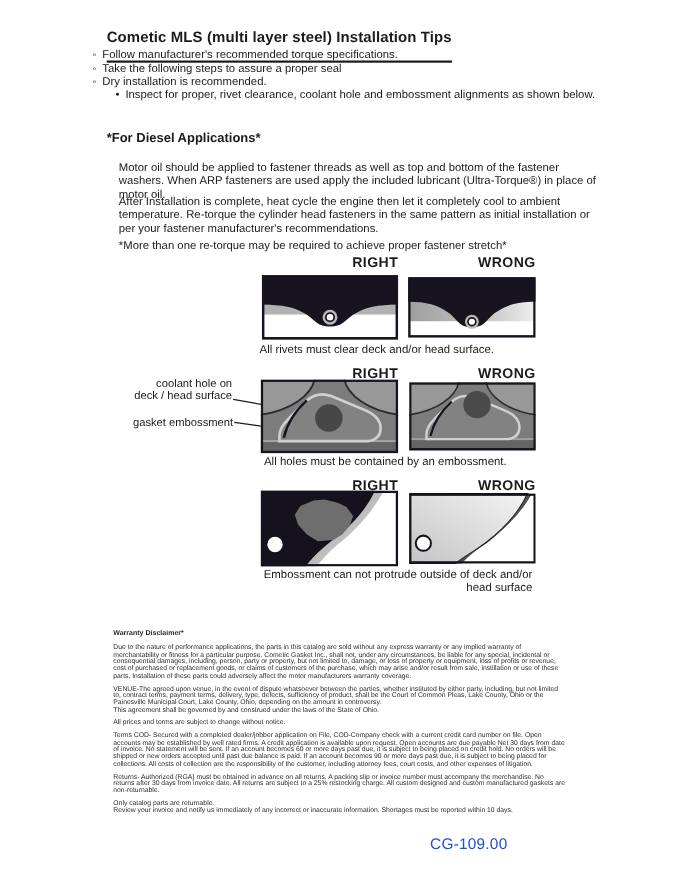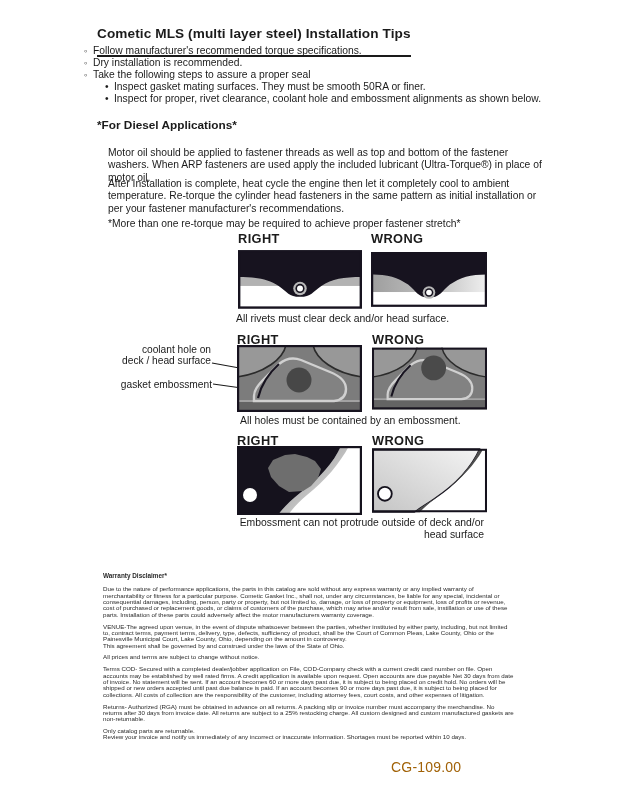--- a/index.html
+++ b/index.html
@@ -14,42 +14,41 @@
     border-bottom:2px solid #1a1a1a;padding-bottom:14px;letter-spacing:.1px;
   }
   .bullets{left:84px;top:45px;width:500px;font-size:10.3px;line-height:11.9px;}
   .b{position:relative;}
   .b.l1{padding-left:9px;}
   .b.l1::before{content:"◦";position:absolute;left:0;top:0;font-size:9.5px;}
   .b.l2{padding-left:30px;}
   .b.l2::before{content:"•";position:absolute;left:21px;top:0;}
   .sect-h{font-size:11.8px;font-weight:700;}
   .para{font-size:10.3px;line-height:12.4px;margin:11px;}
-  .fig-label{font-size:12.8px;font-weight:700;text-align:left;letter-spacing:.4px;}
+  .fig-label{font-size:12.8px;font-weight:700;text-align:right;letter-spacing:.4px;}
   .fig-caption{font-size:10.4px;line-height:11.8px;}
   .panel{display:block;}
   .ann{font-size:10.2px;line-height:11px;text-align:right;}
   .disclaimer{left:103px;top:573px;width:412px;font-size:6.2px;line-height:6.35px;color:#2a2a2a;}
   .disclaimer .dh{font-size:6.4px;font-weight:700;margin:0 0 7px 0;}
   .disclaimer p{margin:0 0 5.5px 0;}
   .disclaimer p.tight{margin:0;}
-  .footer-code{left:391px;top:759px;font-size:14px;color:#a16207;letter-spacing:.2px;}
+  .footer-code{left:391px;top:759px;font-size:14px;color:#1d4ed8;letter-spacing:.2px;}
 </style>
 </head>
 <body>
 
 <div>
 
   <div class="abs title">Cometic MLS (multi layer steel) Installation Tips</div>
 
   <div class="abs bullets">
     <div class="b l1">Follow manufacturer's recommended torque specifications.</div>
+    <div class="b l1">Take the following steps to assure a proper seal</div>
     <div class="b l1">Dry installation is recommended.</div>
-    <div class="b l1">Take the following steps to assure a proper seal</div>
-    <div class="b l2">Inspect gasket mating surfaces.  They must be smooth 50RA or finer.</div>
     <div class="b l2">Inspect for proper, rivet clearance, coolant hole and embossment alignments as shown below.</div>
   </div>
 
   <div class="abs sect-h" style="left:97px;top:118px;">*For Diesel Applications*</div>
   <p class="abs para" style="left:97px;top:136px;width:443px;">Motor oil should be applied to fastener threads as well as top and bottom of the fastener washers. When ARP fasteners are used apply the included lubricant (Ultra-Torque®) in place of motor oil.</p>
   <p class="abs para" style="left:97px;top:167px;width:432px;">After Installation is complete, heat cycle the engine then let it completely cool to ambient temperature. Re-torque the cylinder head fasteners in the same pattern as initial installation or per your fastener manufacturer's recommendations.</p>
   <p class="abs para" style="left:97px;top:207px;width:443px;">*More than one re-torque may be required to achieve proper fastener stretch*</p>
 
   <div class="abs fig-label" style="left:238px;top:231px;width:124px;">RIGHT</div>
   <div class="abs fig-label" style="left:371px;top:231px;width:116px;">WRONG</div>

